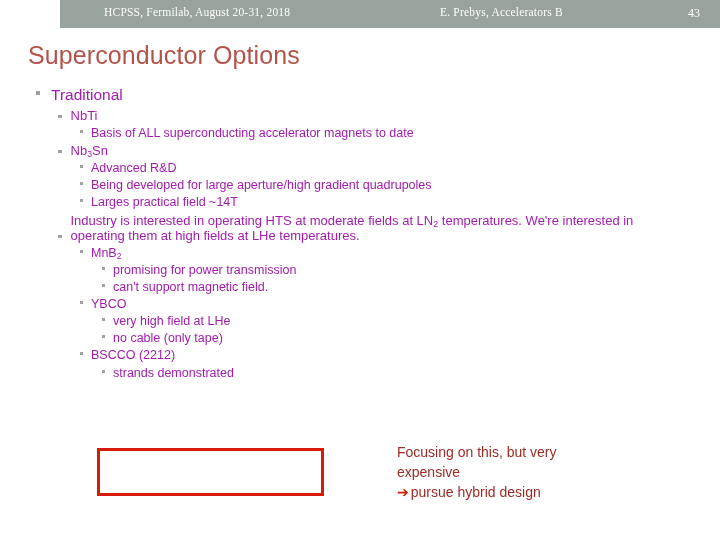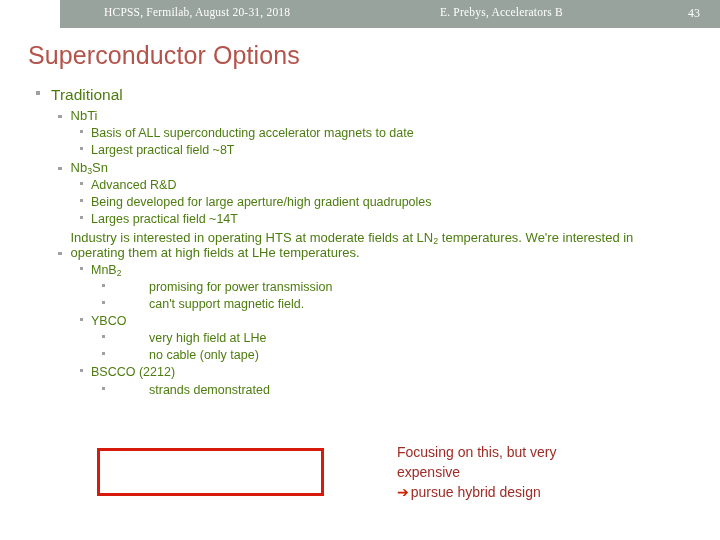--- a/index.html
+++ b/index.html
@@ -88,21 +88,21 @@
   .body-area {
     position: absolute;
     left: 0;
     top: 86px;
     width: 720px;
   }
 
   .bullet-row {
     display: flex;
     align-items: flex-start;
-    color: #4d7c0f;
+    color: #a21caf;
     position: relative;
   }
   .bullet-marker {
     flex: 0 0 auto;
     color: #9a9a9a;
     line-height: 1;
     display: inline-block;
   }
   .bullet-marker::before {
     content: "";
@@ -138,21 +138,20 @@
     font-size: 12.5px;
     margin-bottom: 3px;
   }
   .lvl3 .bullet-marker::before { width: 3px; height: 3px; margin-right: 8px; margin-bottom: 3px; }
 
   
   .lvl4 {
     margin-left: 102px;
     font-size: 12.5px;
     margin-bottom: 3px;
-    gap: 36px;
   }
   .lvl4 .bullet-marker::before { width: 3px; height: 3px; margin-right: 8px; margin-bottom: 3px; }
 
   .bullet-text sub {
     font-size: 0.68em;
     vertical-align: baseline;
     position: relative;
     bottom: -0.28em;
   }
 
@@ -227,24 +226,20 @@
   </div>
 
   <div class="bullet-row lvl2">
     <span class="bullet-marker"></span>
     <span class="bullet-text"><span>Nb</span><sub></sub><span>Ti</span></span>
   </div>
   <div class="bullet-row lvl3">
     <span class="bullet-marker"></span>
     <span class="bullet-text">Basis of ALL superconducting accelerator magnets to date</span>
   </div>
-  <div class="bullet-row lvl3">
-    <span class="bullet-marker"></span>
-    <span class="bullet-text">Largest practical field ~8T</span>
-  </div>
 
   <div class="bullet-row lvl2">
     <span class="bullet-marker"></span>
     <span class="bullet-text"><span>Nb</span><sub>3</sub><span>Sn</span></span>
   </div>
   <div class="bullet-row lvl3">
     <span class="bullet-marker"></span>
     <span class="bullet-text">Advanced R&amp;D</span>
   </div>
   <div class="bullet-row lvl3">

